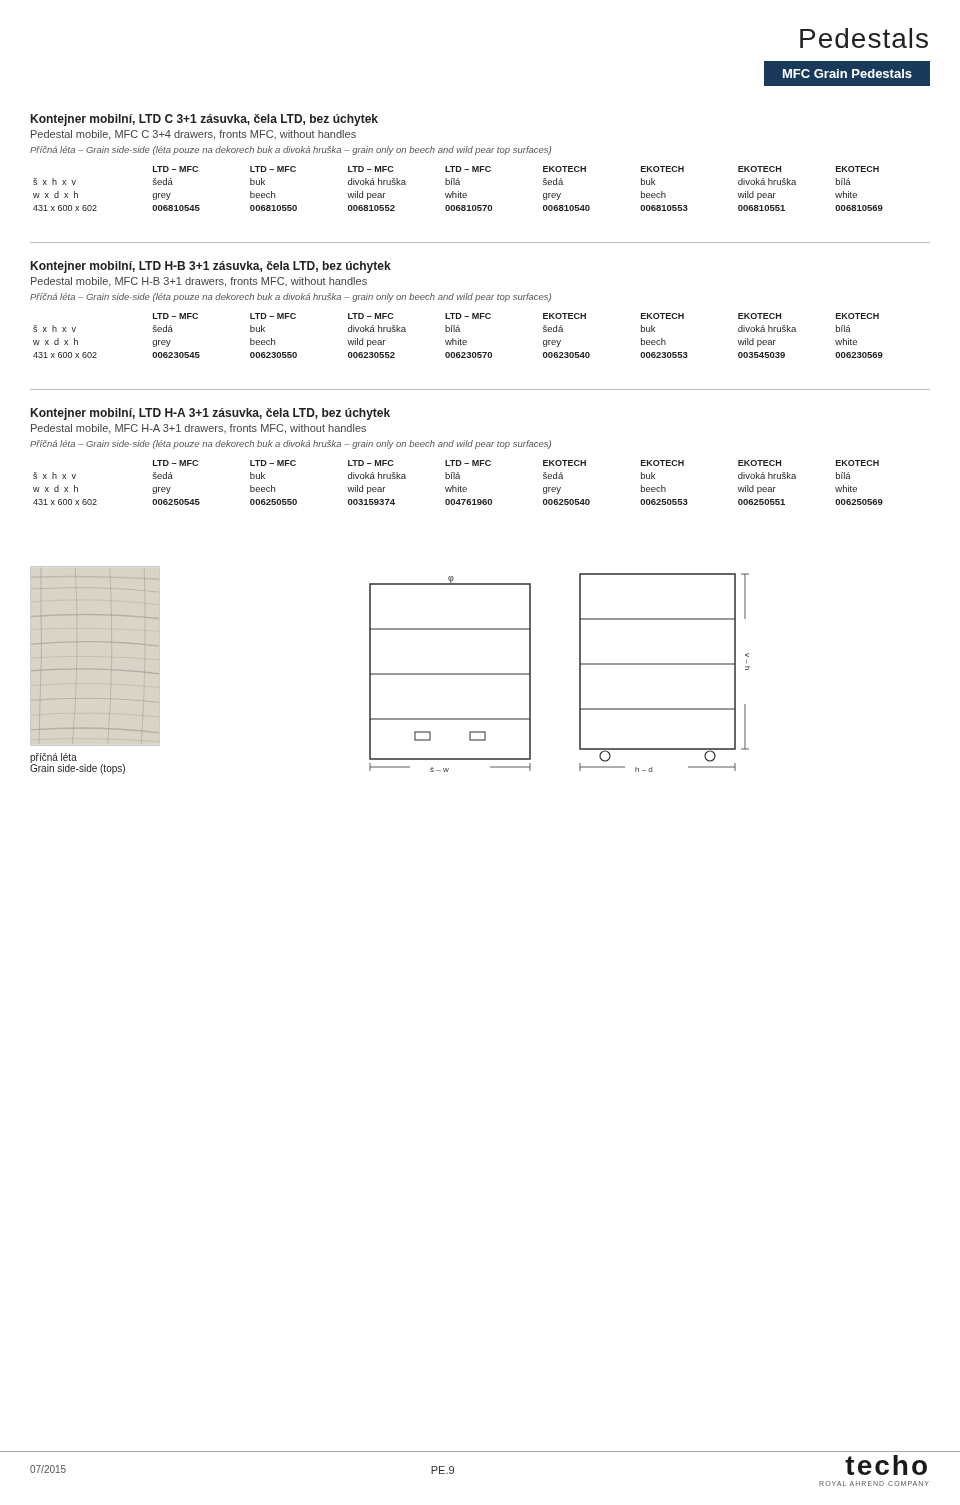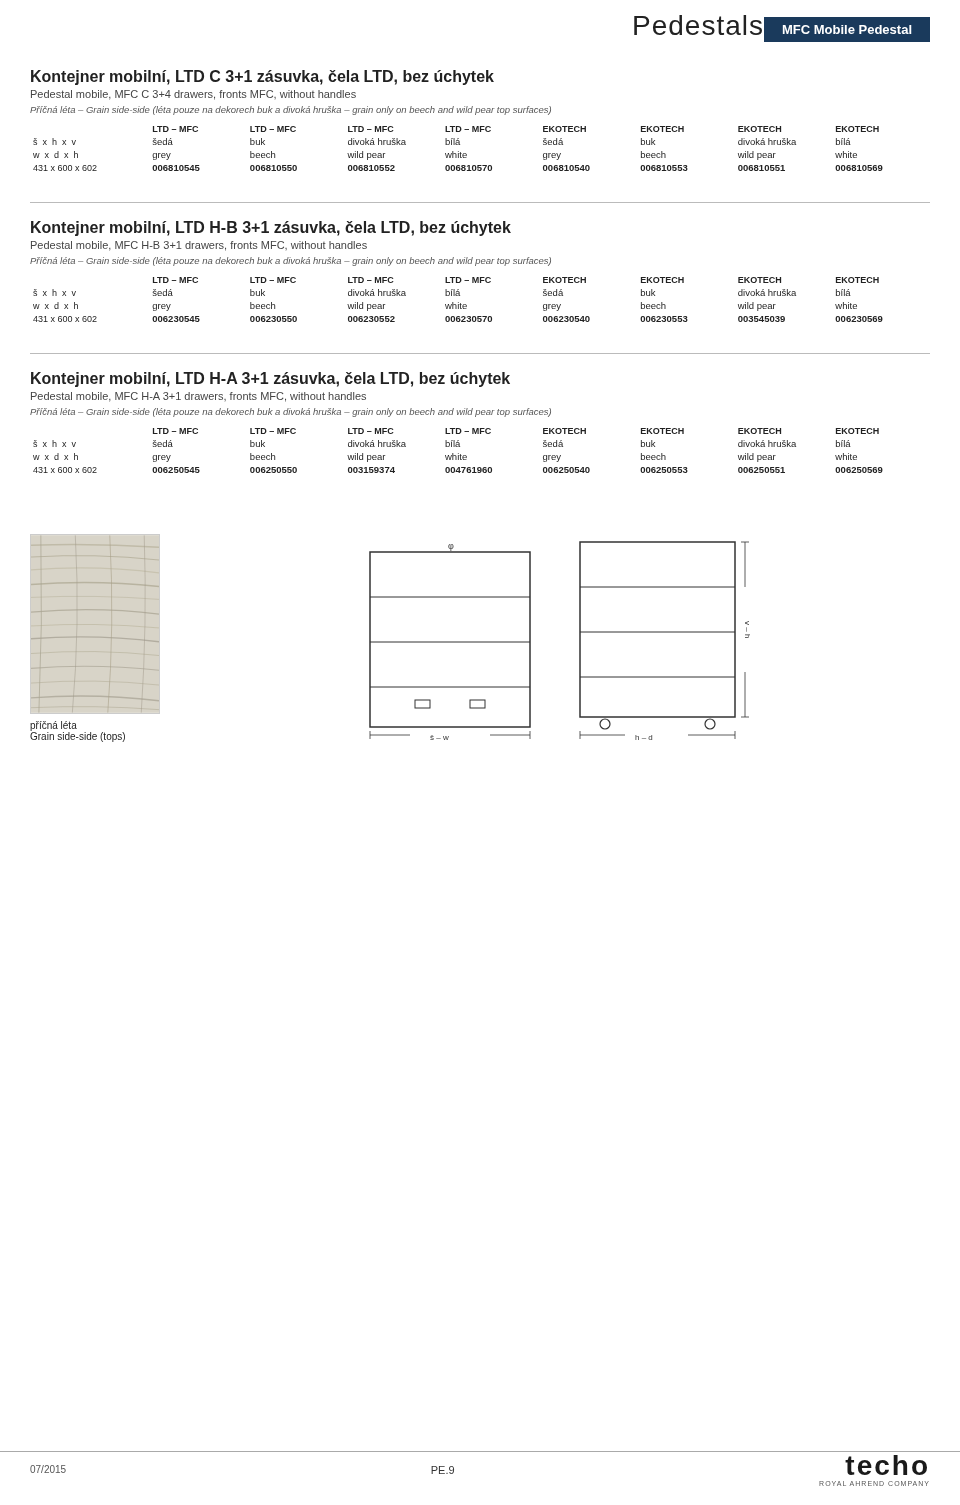--- a/index.html
+++ b/index.html
@@ -26,37 +26,38 @@
       padding: 5px 18px;
       margin-top: 6px;
       text-align: right;
       display: inline-block;
       float: right;
       clear: right;
     }
 
     .header-right {
       display: flex;
-      flex-direction: row;
+      flex-direction: column;
       align-items: flex-end;
+      margin-top: 13px;
     }
 
     
     .section {
       padding: 18px 30px 10px 30px;
       border-top: 1px solid #ccc;
       margin-top: 10px;
     }
     .section:first-of-type {
       border-top: none;
       margin-top: 0;
     }
 
     .section-title-cz {
-      font-size: 16px;
+      font-size: 12px;
       font-weight: bold;
       margin-bottom: 2px;
     }
     .section-title-en {
       font-size: 11px;
       color: #444;
       margin-bottom: 4px;
     }
     .section-subtitle {
       font-size: 9.5px;
@@ -197,21 +198,21 @@
       font-size: 9.5px;
     }
   </style>
 </head>
 <body>
 
 <div class="top-area">
   <div style="flex:1"></div>
   <div class="header-right">
     <span class="page-title-main">Pedestals</span>
-    <div class="mfc-banner">MFC Mobile Pedestal</div>
+    <div class="mfc-banner">MFC Grain Pedestals</div>
   </div>
 </div>
 
 <div class="section" style="margin-top:8px; border-top: none;">
   <div class="section-title-cz">Kontejner mobilní, LTD C 3+1 zásuvka, čela LTD, bez úchytek</div>
   <div class="section-title-en">Pedestal mobile, MFC C 3+4 drawers, fronts MFC, without handles</div>
   <div class="section-subtitle">Příčná léta – Grain side-side (léta pouze na dekorech buk a divoká hruška – grain only on beech and wild pear top surfaces)</div>
   <table class="product-table">
     <thead>
       <tr class="header-row">

